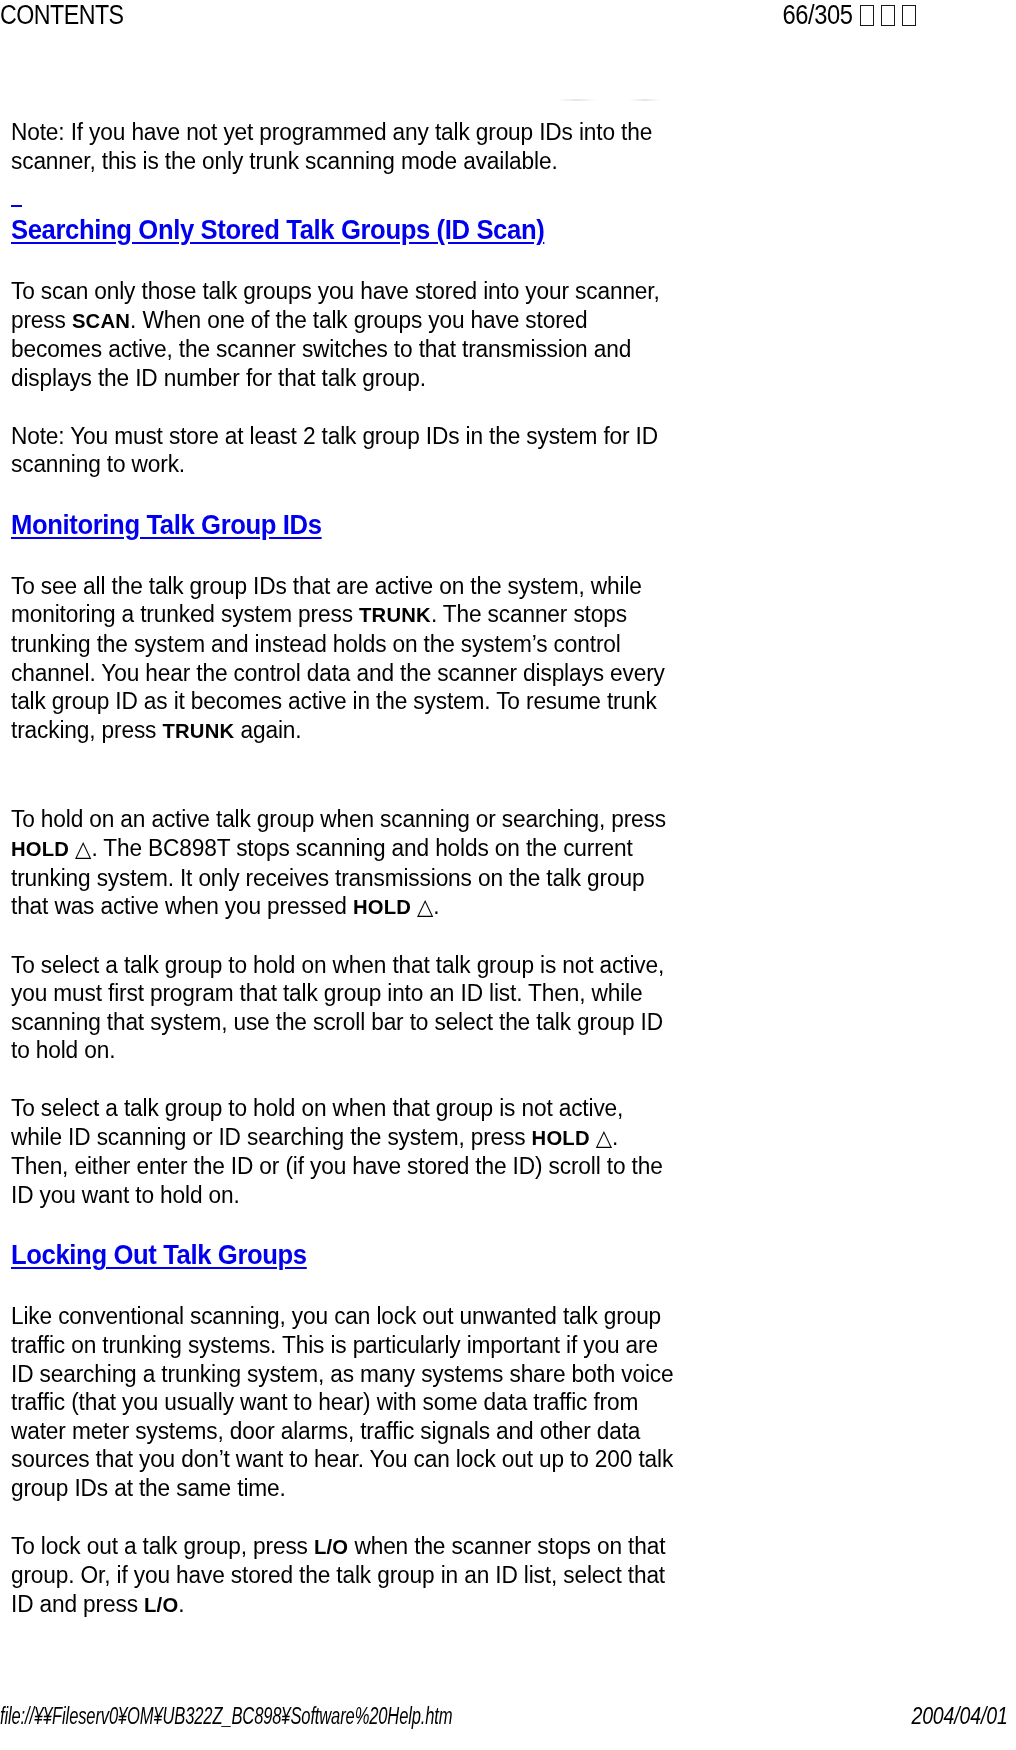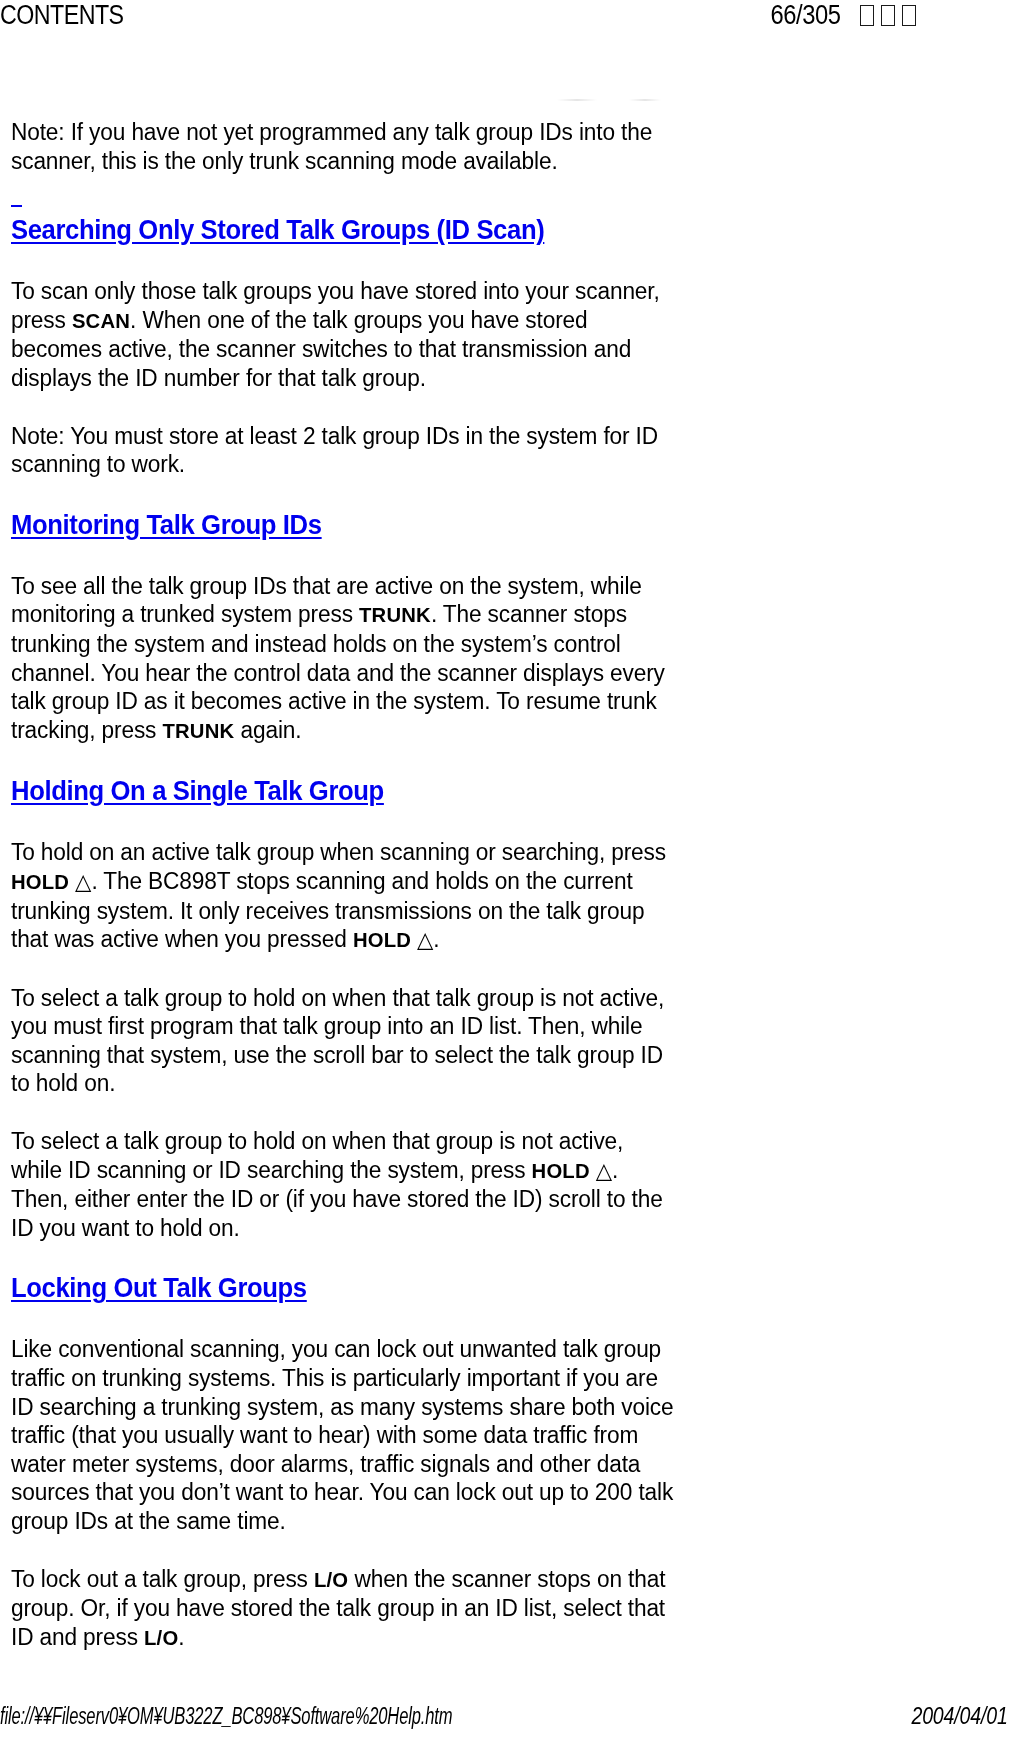--- a/index.html
+++ b/index.html
@@ -32,21 +32,21 @@
     font-size: 27px;
     line-height: 30px;
     letter-spacing: -0.6px;
     transform: scaleX(0.86);
     transform-origin: left top;
     white-space: nowrap;
   }
   .header-right {
     display: flex;
     align-items: baseline;
-    gap: 12px;
+    gap: 0px;
     font-size: 27px;
     line-height: 30px;
     letter-spacing: -0.5px;
     padding-right: 8px;
     white-space: nowrap;
   }
   .header-right .pagecount {
     transform: scaleX(0.88);
     transform-origin: right top;
     display: inline-block;
@@ -179,23 +179,20 @@
     <p class="para">To scan only those talk groups you have stored into your scanner, press <span class="key">SCAN</span>. When one of the talk groups you have stored becomes active, the scanner switches to that transmission and displays the ID number for that talk group.</p>
     <div class="gap-para"></div>
     <p class="para">Note: You must store at least 2 talk group IDs in the system for ID scanning to work.</p>
     <div class="gap-head-before"></div>
     <div>
       <a class="section-head" style="color: rgb(0, 0, 238);">Monitoring Talk Group IDs</a>
     </div>
     <div class="gap-head-after"></div>
     <p class="para">To see all the talk group IDs that are active on the system, while monitoring a trunked system press <span class="key">TRUNK</span>. The scanner stops trunking the system and instead holds on the system’s control channel. You hear the control data and the scanner displays every talk group ID as it becomes active in the system. To resume trunk tracking, press <span class="key">TRUNK</span> again.</p>
     <div class="gap-head-before"></div>
-    <div>
-      <a class="section-head" style="color: rgb(0, 0, 238);">Holding On a Single Talk Group</a>
-    </div>
     <div class="gap-head-after"></div>
     <p class="para">To hold on an active talk group when scanning or searching, press <span class="key">HOLD</span><span class="tri"> △</span>. The BC898T stops scanning and holds on the current trunking system. It only receives transmissions on the talk group that was active when you pressed <span class="key">HOLD</span><span class="tri"> △</span>.</p>
     <div class="gap-para"></div>
     <p class="para">To select a talk group to hold on when that talk group is not active, you must first program that talk group into an ID list. Then, while scanning that system, use the scroll bar to select the talk group ID to hold on.</p>
     <div class="gap-para"></div>
     <p class="para">To select a talk group to hold on when that group is not active, while ID scanning or ID searching the system, press <span class="key">HOLD</span><span class="tri"> △</span>. Then, either enter the ID or (if you have stored the ID) scroll to the ID you want to hold on.</p>
     <div class="gap-head-before"></div>
     <div>
       <a class="section-head" style="color: rgb(0, 0, 238);">Locking Out Talk Groups</a>
     </div>

